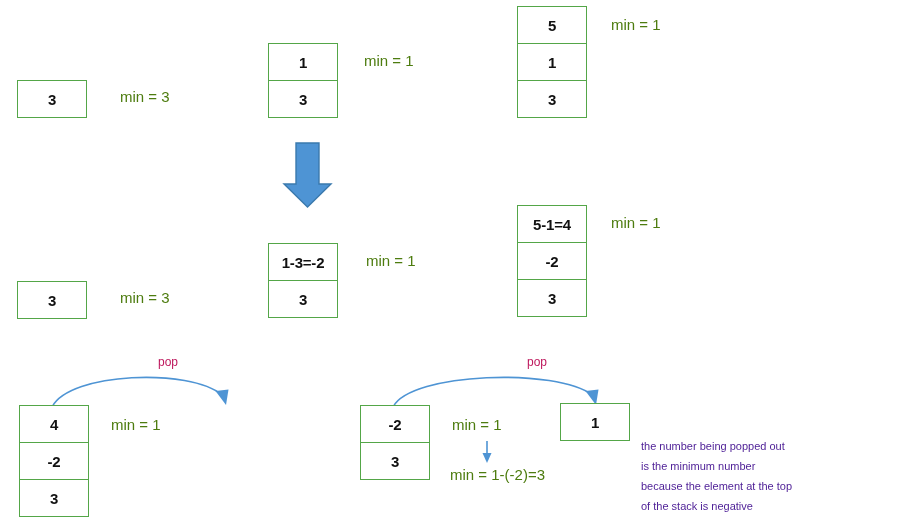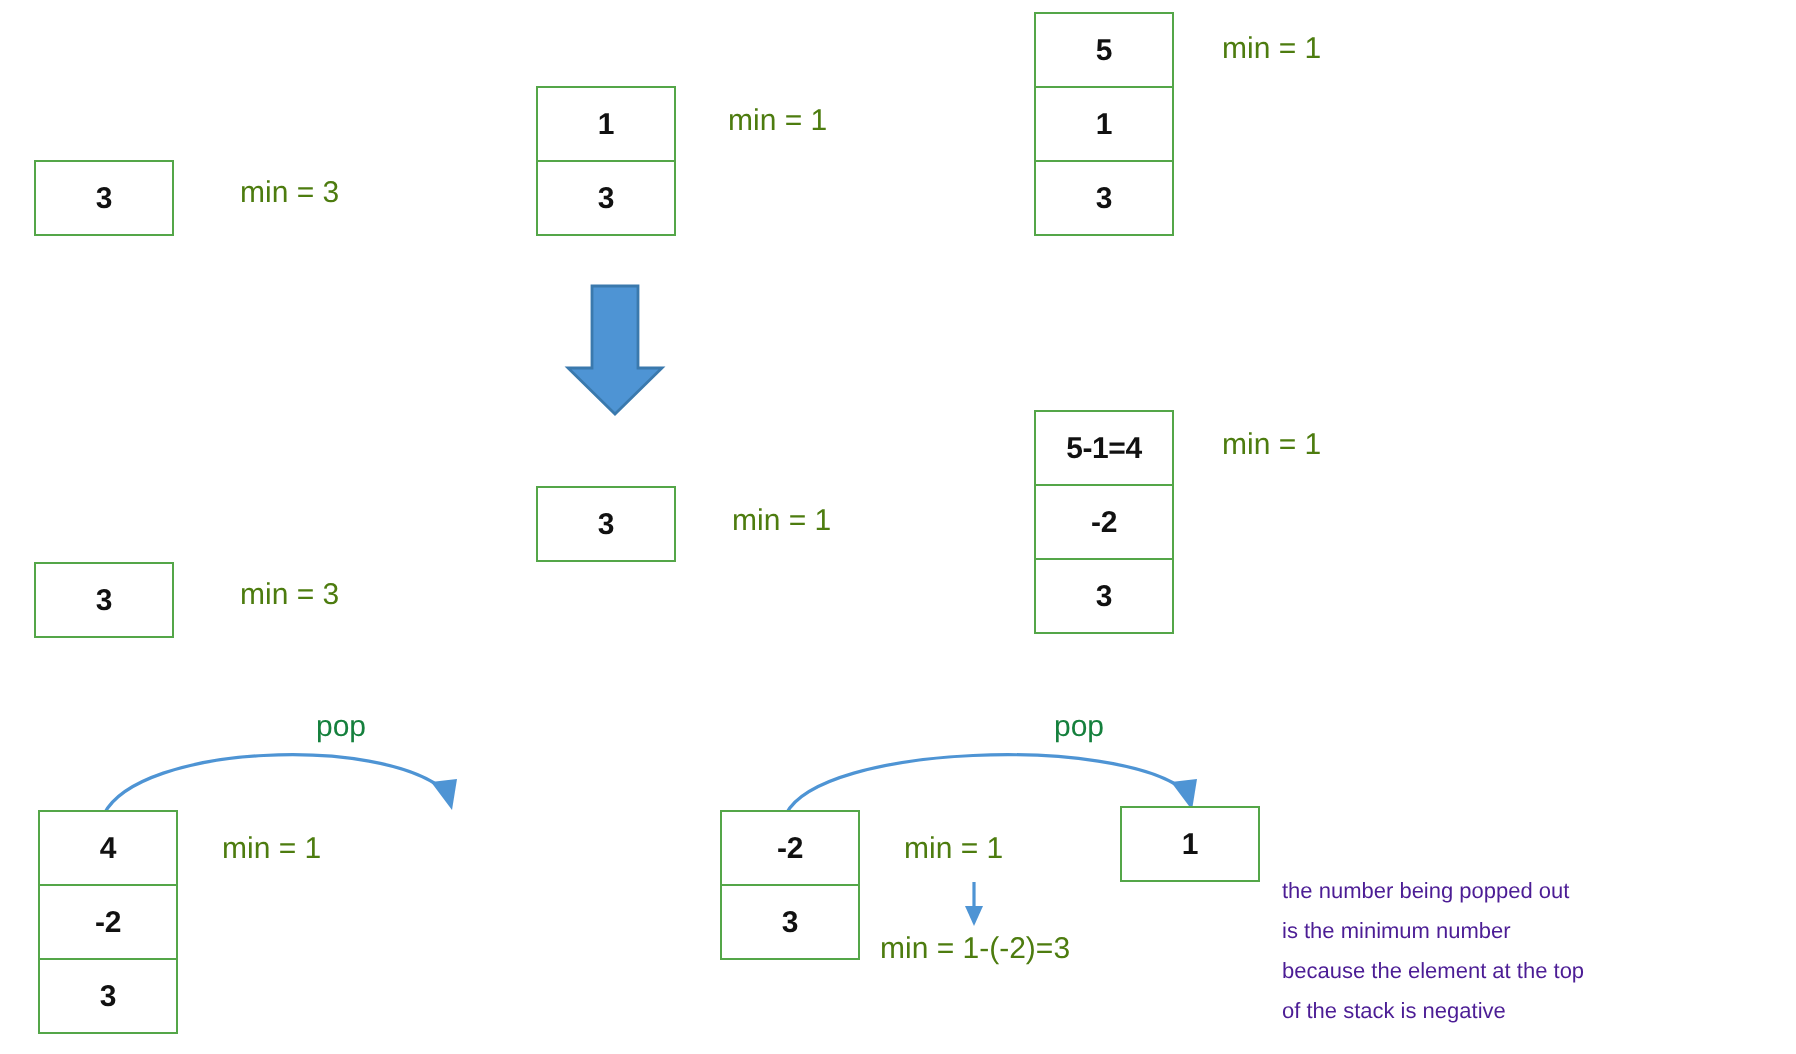--- a/index.html
+++ b/index.html
@@ -57,22 +57,22 @@
   .svg-layer {
     position: absolute;
     left: 0;
     top: 0;
     width: 898px;
     height: 527px;
     pointer-events: none;
   }
   .pop-label {
     position: absolute;
-    font-size: 15px;
-    color: #15803d;
+    font-size: 12px;
+    color: #be185d;
   }
 </style>
 </head>
 <body>
 
 <div id="canvas">
 
   <svg class="svg-layer" viewBox="0 0 898 527" xmlns="http://www.w3.org/2000/svg">
 
     <g>
@@ -112,20 +112,21 @@
     <div class="cell">3</div>
   </div>
   <div class="label" style="left:611px; top:16px;">min = 1</div>
 
   <div class="stack" style="left:17px; top:281px;">
     <div class="cell">3</div>
   </div>
   <div class="label" style="left:120px; top:289px;">min = 3</div>
 
   <div class="stack" style="left:268px; top:243px;">
+    <div class="cell">1-3=-2</div>
     <div class="cell">3</div>
   </div>
   <div class="label" style="left:366px; top:252px;">min = 1</div>
 
   <div class="stack" style="left:517px; top:205px;text-align:center;">
     <div class="cell">5-1=4</div>
     <div class="cell">-2</div>
     <div class="cell">3</div>
   </div>
   <div class="label" style="left:611px; top:214px;">min = 1</div>
@@ -143,21 +144,21 @@
 
   <div class="pop-label" style="left:527px; top:355px;">pop</div>
 
   <div class="stack" style="left:360px; top:405px;">
     <div class="cell">-2</div>
     <div class="cell">3</div>
   </div>
 
   <div class="label" style="left:452px; top:416px;">min = 1</div>
 
-  <div class="label" style="left:440px; top:466px;">min = 1-(-2)=3</div>
+  <div class="label" style="left:450px; top:466px;">min = 1-(-2)=3</div>
 
   <div class="stack" style="left:560px; top:403px;">
     <div class="cell">1</div>
   </div>
 
   <div class="note" style="left:641px; top:436px; width:258px;">the number being popped out
 is the minimum number
 because the element at the top
 of the stack is negative</div>
 

